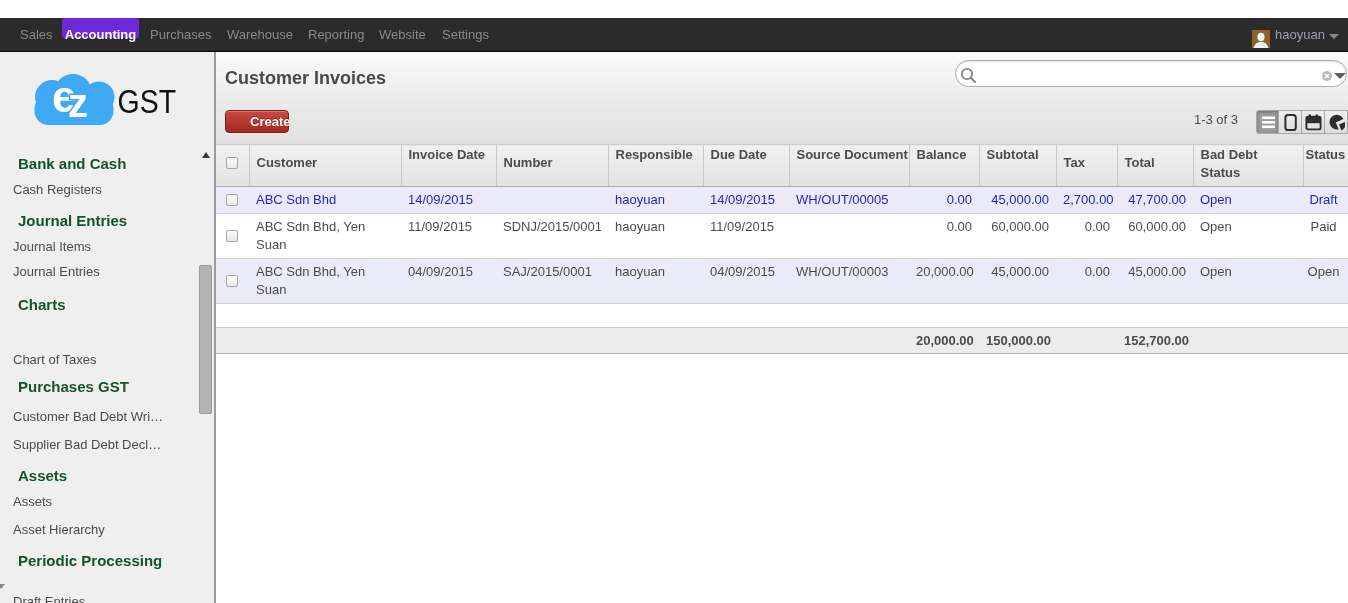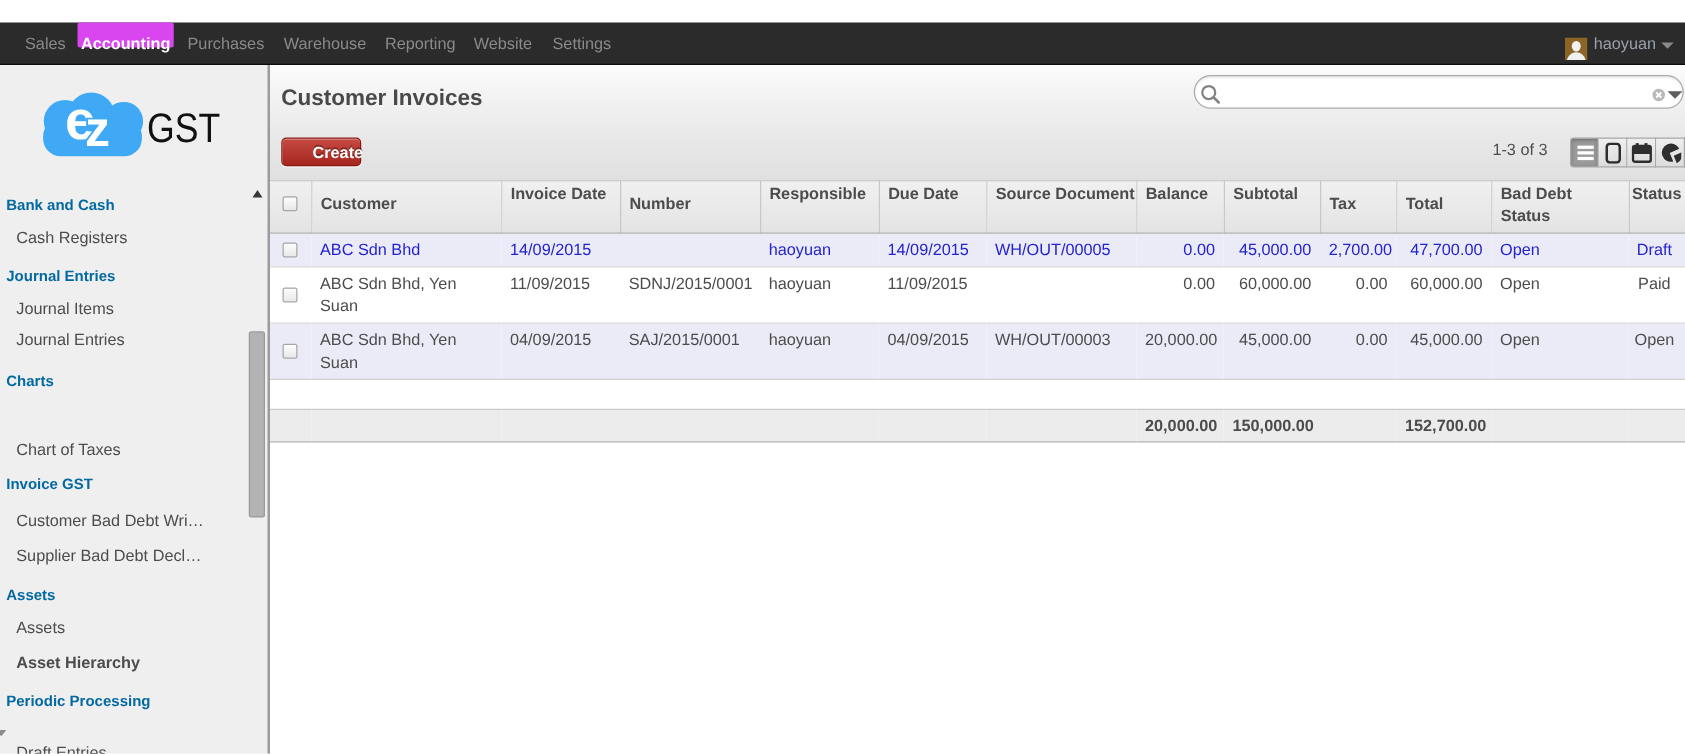--- a/index.html
+++ b/index.html
@@ -9,30 +9,30 @@
 
 
 .topbar { position:absolute; left:0; top:0; width:1348px; height:18px;
   background:#eca74a; color:#fff; font-size:14px; text-align:center; line-height:17px;margin-top:32px; }
 
 
 .nav { position:absolute; left:0; top:18px; width:1348px; height:34px;
   background:#2b2b2b; border-bottom:1px solid #0a0a0a; }
 .nav .mi { position:absolute; top:0; height:20px; line-height:34px;
   font-size:13px; color:#8a8a8a; }
-.nav .active { background:#d946ef; color:#fff; font-weight:bold; text-align:center; border-radius:2px; }
+.nav .active { background:#6d28d9; color:#fff; font-weight:bold; text-align:center; border-radius:2px; }
 .avatar { position:absolute; left:1252px; top:12px; width:18px; height:18px; }
 .uname { position:absolute; left:1275px; top:0; height:34px; line-height:34px; font-size:13px; color:#9aa0ab; }
 .ucaret { position:absolute; left:1329px; top:16px; width:0; height:0;
   border-left:5px solid transparent; border-right:5px solid transparent; border-top:5px solid #8a8a8a; }
 
 
 .sidebar { position:absolute; left:0; top:52px; width:216px; height:551px;
   background:#f0efef; border-right:2px solid #9c9c9c; }
-.sb-h { position:absolute; left:5px; font-size:12px; font-weight:bold; color:#0369a1; line-height:16px; }
+.sb-h { position:absolute; left:18px; font-size:15px; font-weight:bold; color:#14532d; line-height:16px; }
 .sb-i { position:absolute; left:13px; font-size:13px; color:#4c4c4c; line-height:16px; }
 .sb-sel { position:absolute; left:0; top:268px; width:198px; height:24px;
   background:#7c7bad; color:#fff; font-size:13px; line-height:24px; }
 .sb-sel span { margin-left:14px; }
 .sb-up { position:absolute; left:202px; top:100px; width:0; height:0;
   border-left:4px solid transparent; border-right:4px solid transparent; border-bottom:6px solid #383838; }
 .sb-thumb { position:absolute; left:199px; top:213px; width:13px; height:149px;
   background:#b3b3b3; border:1px solid #9a9a9a; border-radius:2px; }
 .sb-exp { position:absolute; left:-3px; top:532px; width:0; height:0;
   border-left:4px solid transparent; border-right:4px solid transparent; border-top:5px solid #8a8a8a; }
@@ -122,26 +122,26 @@
       <text x="38" y="46.5" font-family="Liberation Sans, sans-serif" font-weight="bold" font-size="40" fill="#fff" stroke="#3fa9f5" stroke-width="3" paint-order="stroke">z</text>
       <text x="87.6" y="43.3" font-family="Liberation Sans, sans-serif" font-size="33" fill="#111" textLength="58.5" lengthAdjust="spacingAndGlyphs">GST</text>
     </svg>
     <div class="sb-h" style="top:104px;">Bank and Cash</div>
     <div class="sb-i" style="top:130px;">Cash Registers</div>
     <div class="sb-h" style="top:161px;">Journal Entries</div>
     <div class="sb-i" style="top:187px;">Journal Items</div>
     <div class="sb-i" style="top:212px;">Journal Entries</div>
     <div class="sb-h" style="top:245px;">Charts</div>
     <div class="sb-i" style="top:300px;">Chart of Taxes</div>
-    <div class="sb-h" style="top:327px;">Invoice GST</div>
+    <div class="sb-h" style="top:327px;">Purchases GST</div>
     <div class="sb-i" style="top:357px;">Customer Bad Debt Wri…</div>
     <div class="sb-i" style="top:385px;">Supplier Bad Debt Decl…</div>
     <div class="sb-h" style="top:416px;">Assets</div>
     <div class="sb-i" style="top:442px;">Assets</div>
-    <div class="sb-i" style="top:470px;font-weight:bold;">Asset Hierarchy</div>
+    <div class="sb-i" style="top:470px;">Asset Hierarchy</div>
     <div class="sb-h" style="top:501px;">Periodic Processing</div>
     <div class="sb-i" style="top:527px;margin-top:15px;">Draft Entries</div>
     <div class="sb-exp"></div>
     <div class="sb-up"></div>
     <div class="sb-thumb"></div>
   </div>
 
   <div class="content">
     <div class="chead"></div>
     <div class="title">Customer Invoices</div>

